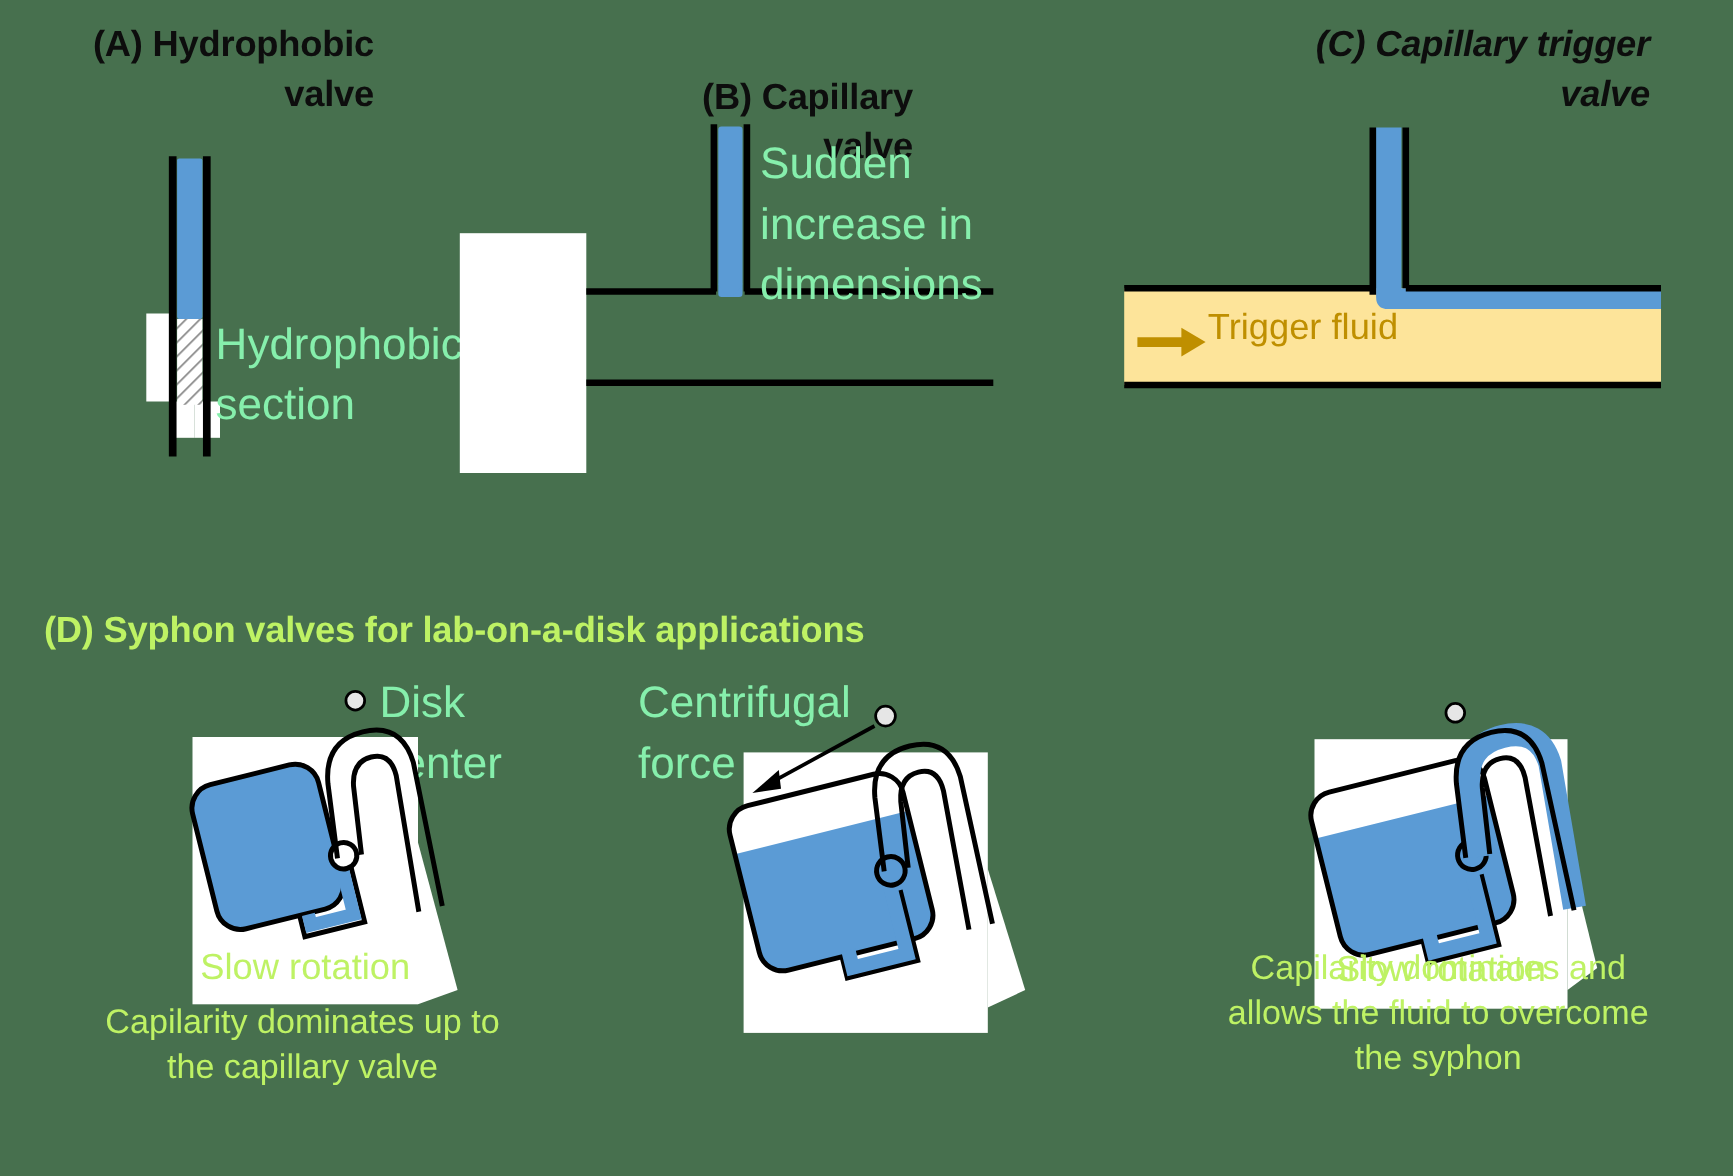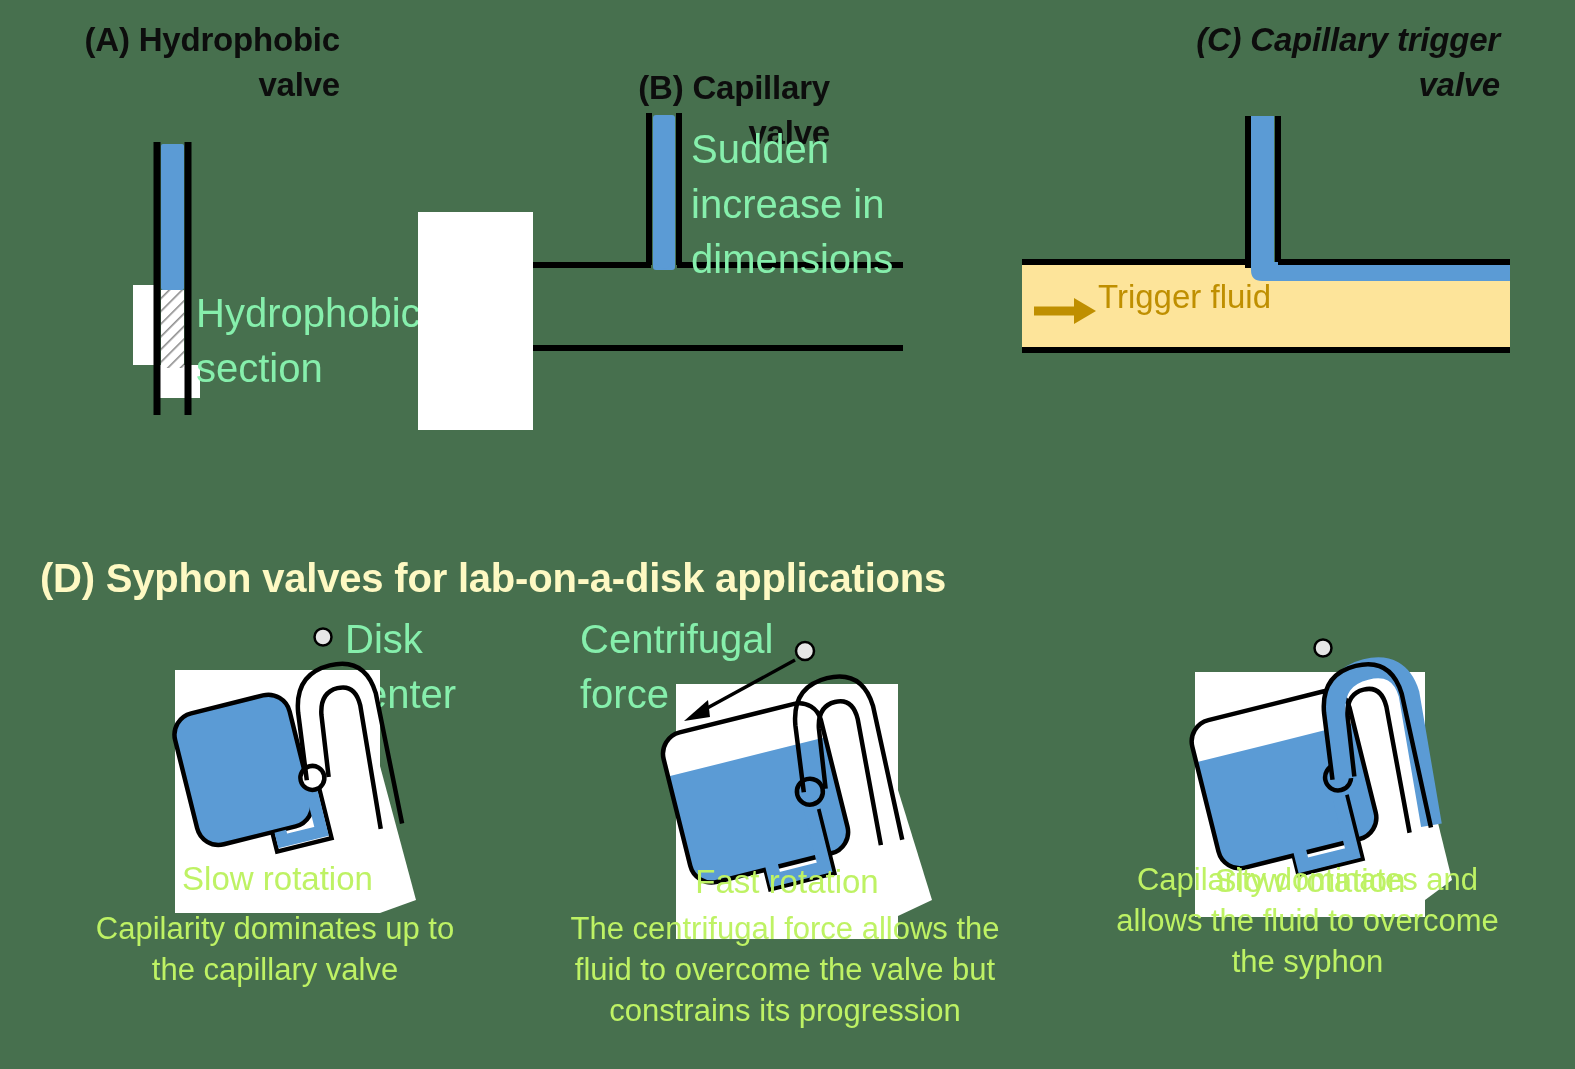--- a/index.html
+++ b/index.html
@@ -17,22 +17,22 @@
     color:#0d0d0d;
     font-size:33px;
     font-weight:700;
     line-height:1.35;
     text-align:right;
     letter-spacing:-0.2px;
     white-space:pre-line;
   }
   .section-title{
     position:absolute;
-    color:#fef9c3;
-    font-size:40px;
+    color:#bef264;
+    font-size:33px;
     font-weight:700;
     line-height:1.3;
     letter-spacing:-0.2px;
     white-space:nowrap;
   }
   .annot{
     position:absolute;
     color:#86efac;
     font-size:40px;
     line-height:1.38;
@@ -201,25 +201,21 @@
       <path d="M750 866 L750 886 L816 886 L816 820" fill="none" stroke="#000" stroke-width="4.5"></path>
       <path d="M757 862 L757 878 L808 878 L808 812" fill="none" stroke="#5b9bd5" stroke-width="13"></path>
 
       <circle cx="812" cy="801" r="13" fill="#5b9bd5" stroke="#000" stroke-width="4.5"></circle>
 
       <path d="M806 800 L814 733 q6 -38 42 -38 q36 0 38 38 L890 870" fill="none" stroke="#000" stroke-width="4.5"></path>
       <path d="M828 802 L836 742 q4 -22 22 -22 q18 0 18 22 L868 870" fill="none" stroke="#000" stroke-width="4.5"></path>
     </g>
   </svg>
 
-  <div class="rot-label" style="left:676px;top:865px;width:222px;">Fast rotation</div>
-
-  <div class="caption" style="left:520px;top:908px;width:530px;">The centrifugal force allows the
-fluid to overcome the valve but
-constrains its progression</div>
+
 
   <div class="wbox" style="left:1195px;top:672px;width:230px;height:245px;"></div>
 
   <svg width="1575" height="1069" viewBox="0 0 1575 1069">
 
     <path d="M1425 770 L1452 880 L1425 900 Z" fill="#ffffff"></path>
 
     <circle cx="1323" cy="648" r="8.5" fill="#e6e6e6" stroke="#000" stroke-width="2.5"></circle>
 
     <g transform="rotate(-14 1300 790)">

